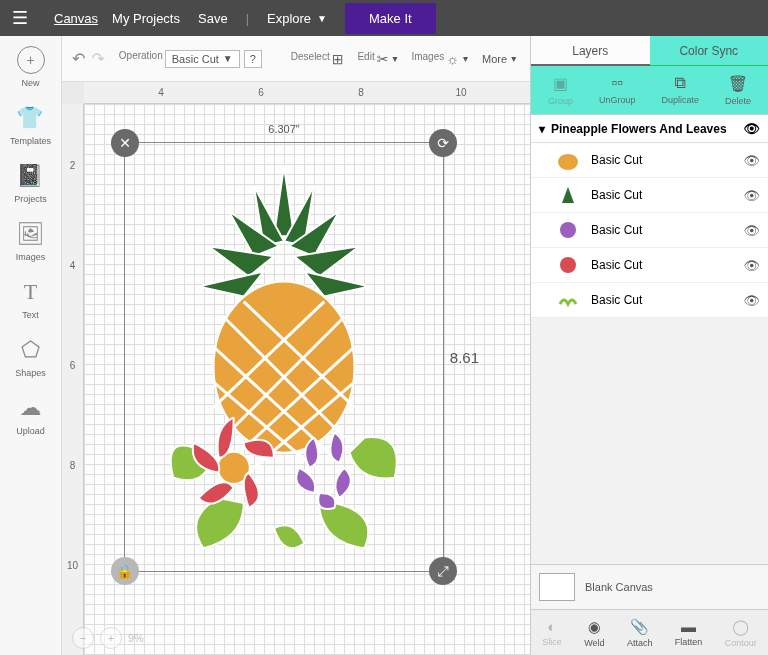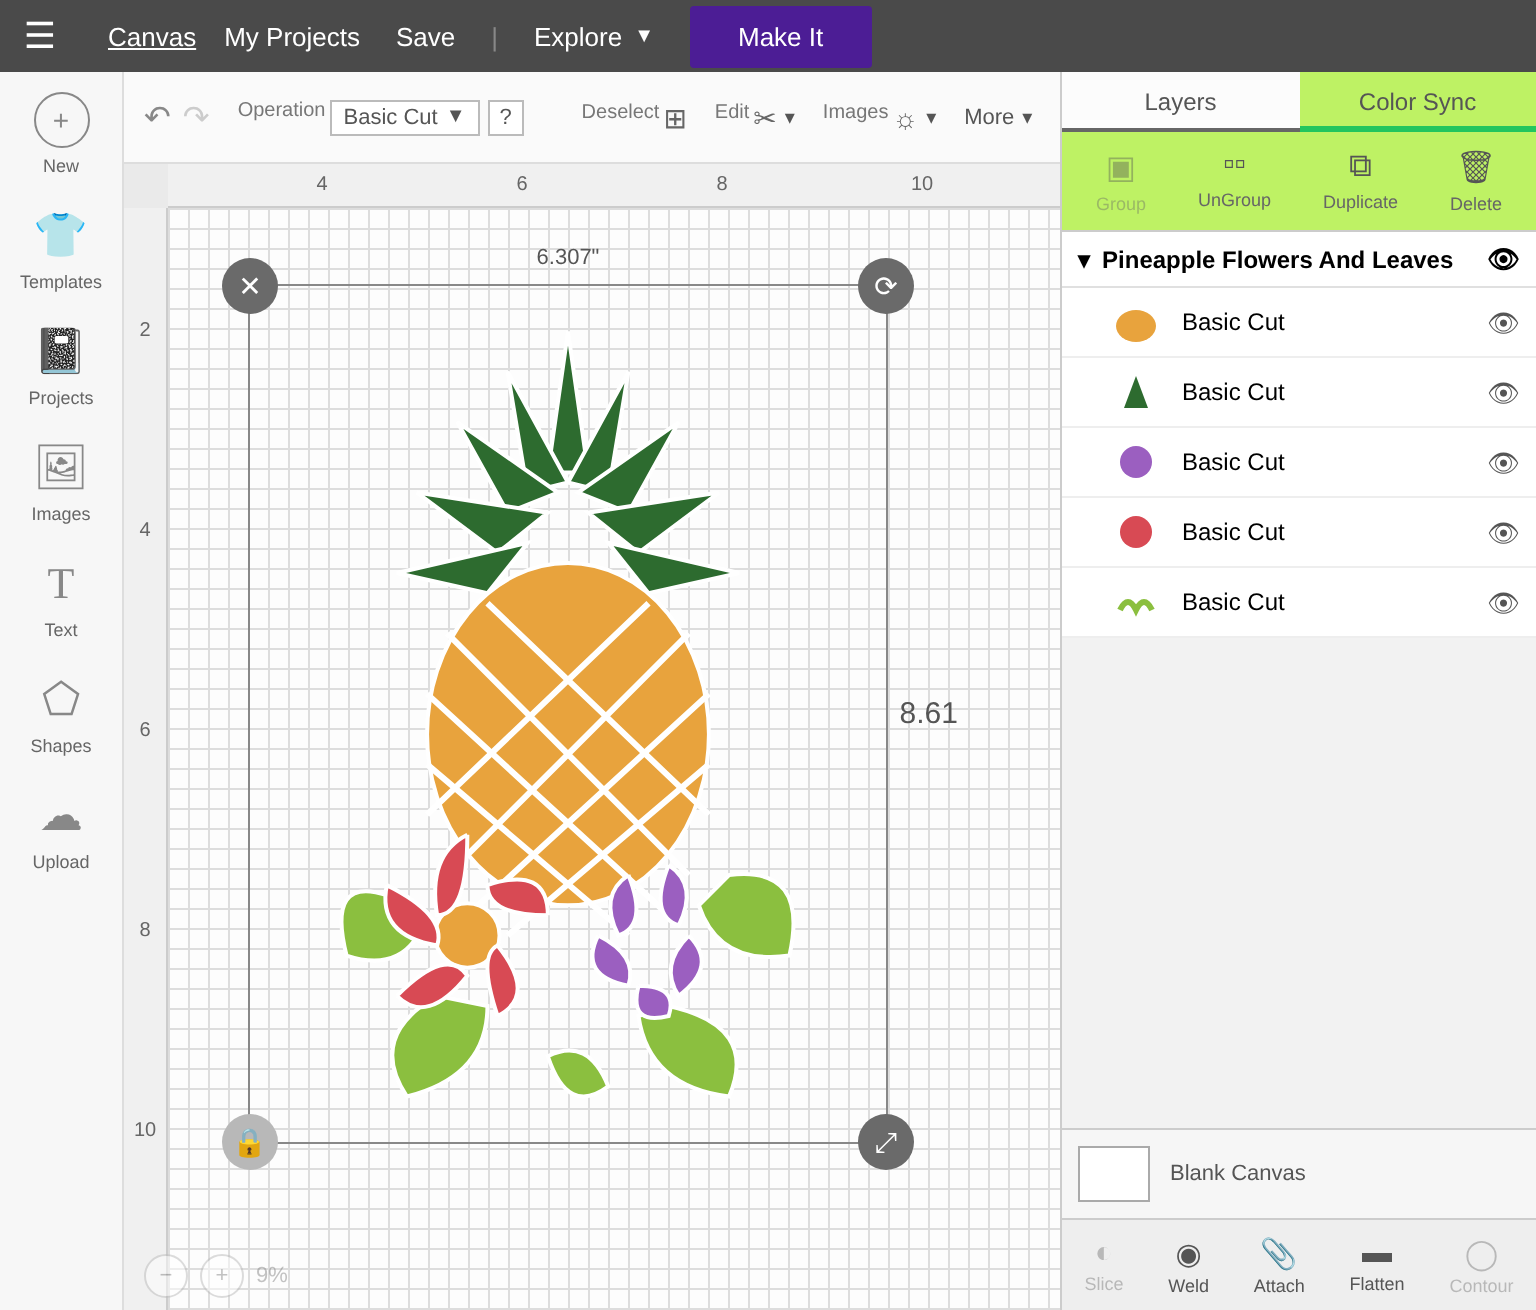--- a/index.html
+++ b/index.html
@@ -64,23 +64,23 @@
 
 
 .artwork { position: absolute; top: 8px; left: 8px; right: 8px; bottom: 8px; }
 .artwork svg { width: 100%; height: 100%; }
 
 
 .zoom-bar { position: absolute; bottom: 6px; left: 10px; display: flex; align-items: center; gap: 6px; font-size: 11px; color: #888; opacity:0.5;}
 .zoom-bar .zb { width: 22px; height: 22px; border: 1px solid #bbb; border-radius: 50%; display: flex; align-items: center; justify-content: center; background:#fff;}
 
 
-.right-panel { width: 238px; background: #bef264; border-left: 1px solid #ccc; display: flex; flex-direction: column; }
+.right-panel { width: 238px; background: #5eead4; border-left: 1px solid #ccc; display: flex; flex-direction: column; }
 .rp-tabs { display: flex; height: 30px; font-size: 12px; color: #555; }
-.rp-tab { flex: 1; text-align: center; line-height: 30px; cursor: pointer; border-bottom:3px solid #22c55e;}
+.rp-tab { flex: 1; text-align: center; line-height: 30px; cursor: pointer; border-bottom:1px solid #22c55e;}
 .rp-tab.active { border-bottom: 2px solid #666; background:#fcfcfc;}
 .rp-actions { display: flex; justify-content: space-around; padding: 8px 4px; border-bottom: 1px solid #ccc; font-size: 9px; color: #666; }
 .rp-action { display: flex; flex-direction: column; align-items: center; gap: 3px; }
 .rp-action.dis { opacity: 0.4; }
 .rp-action-ico { font-size: 16px; color:#555;}
 .layer-header { display: flex; align-items: center; padding: 6px 8px; background: #fff; border-bottom: 1px solid #e0e0e0; font-size: 12px; font-weight: 600; gap: 6px; }
 .layer-header .eye { margin-left: auto; font-size: 13px; }
 .layer-item { display: flex; align-items: center; padding: 6px 8px 6px 24px; background: #fff; border-bottom: 1px solid #eee; font-size: 12px; gap: 10px; }
 .layer-item .eye { margin-left: auto; font-size: 13px; color:#555;}
 .layer-thumb { width: 26px; height: 22px; display: flex; align-items: center; justify-content: center; }

